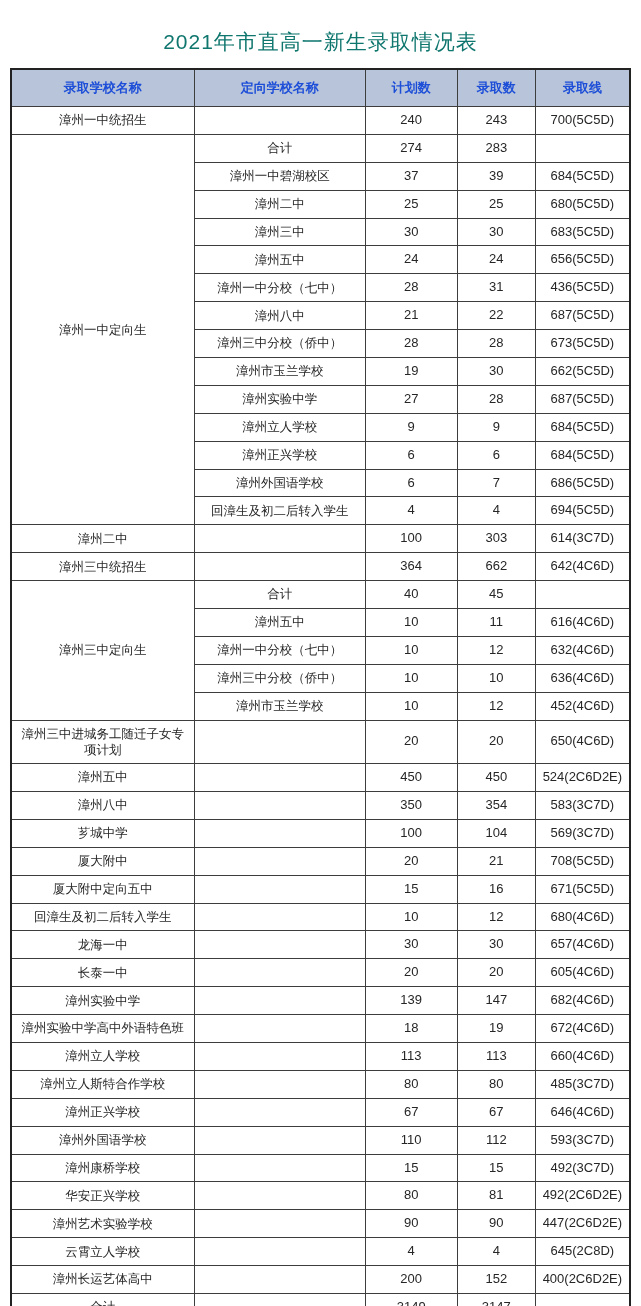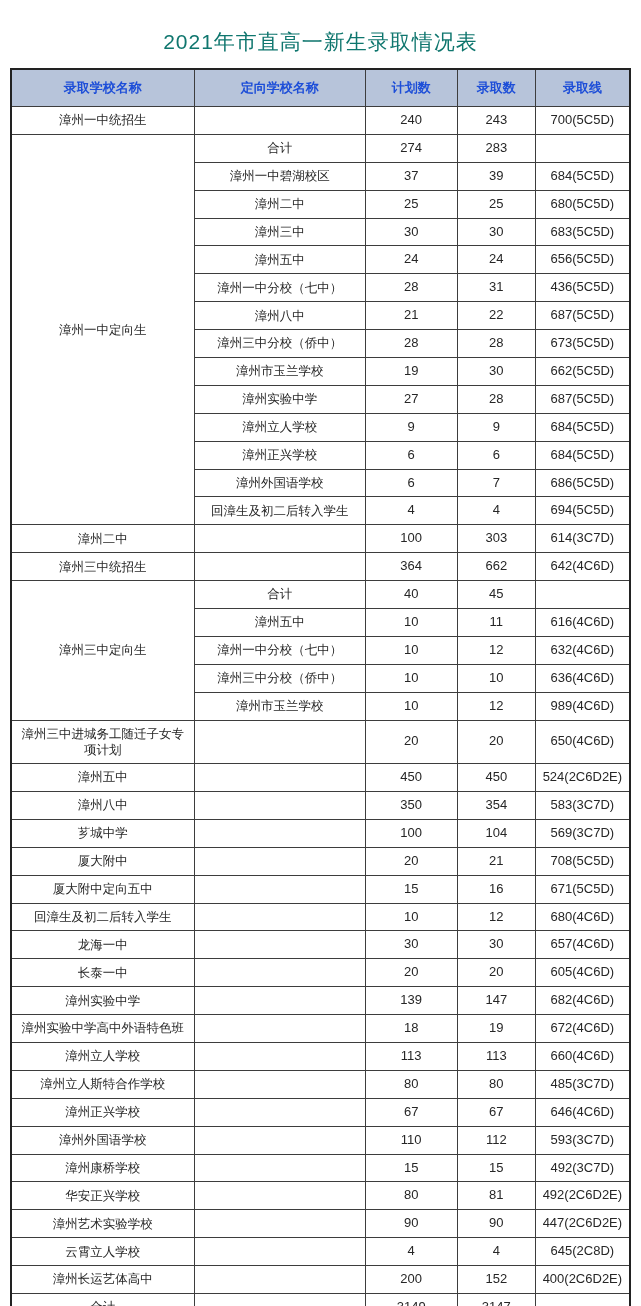--- a/index.html
+++ b/index.html
@@ -218,21 +218,21 @@
         <tr>
           <td class="target">漳州三中分校（侨中）</td>
           <td class="num">10</td>
           <td class="num">10</td>
           <td class="num">636(4C6D)</td>
         </tr>
         <tr>
           <td class="target">漳州市玉兰学校</td>
           <td class="num">10</td>
           <td class="num">12</td>
-          <td class="num">989(4C6D)</td>
+          <td class="num">452(4C6D)</td>
         </tr>
         <tr>
           <td class="school" rowspan="1">漳州三中进城务工随迁子女专项计划</td>
           <td class="target"></td>
           <td class="num">20</td>
           <td class="num">20</td>
           <td class="num">650(4C6D)</td>
         </tr>
         <tr>
           <td class="school" rowspan="1">漳州五中</td>

